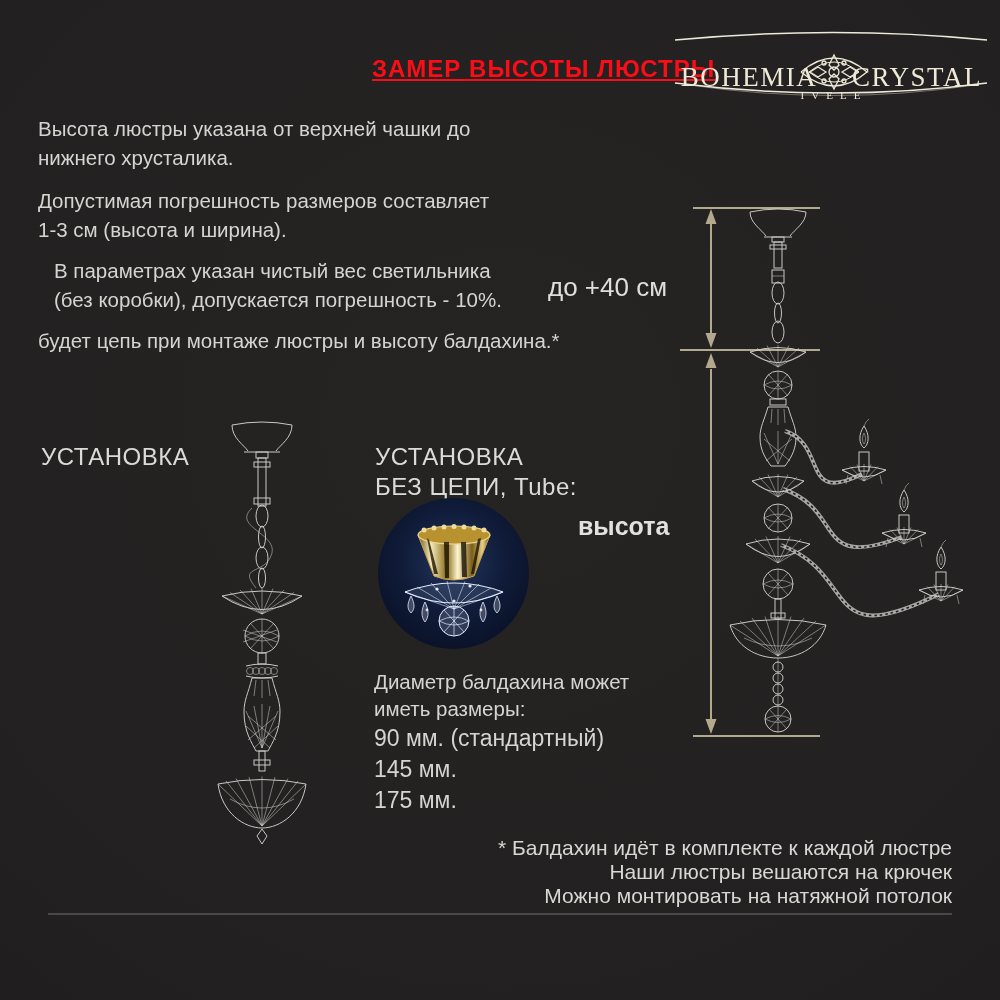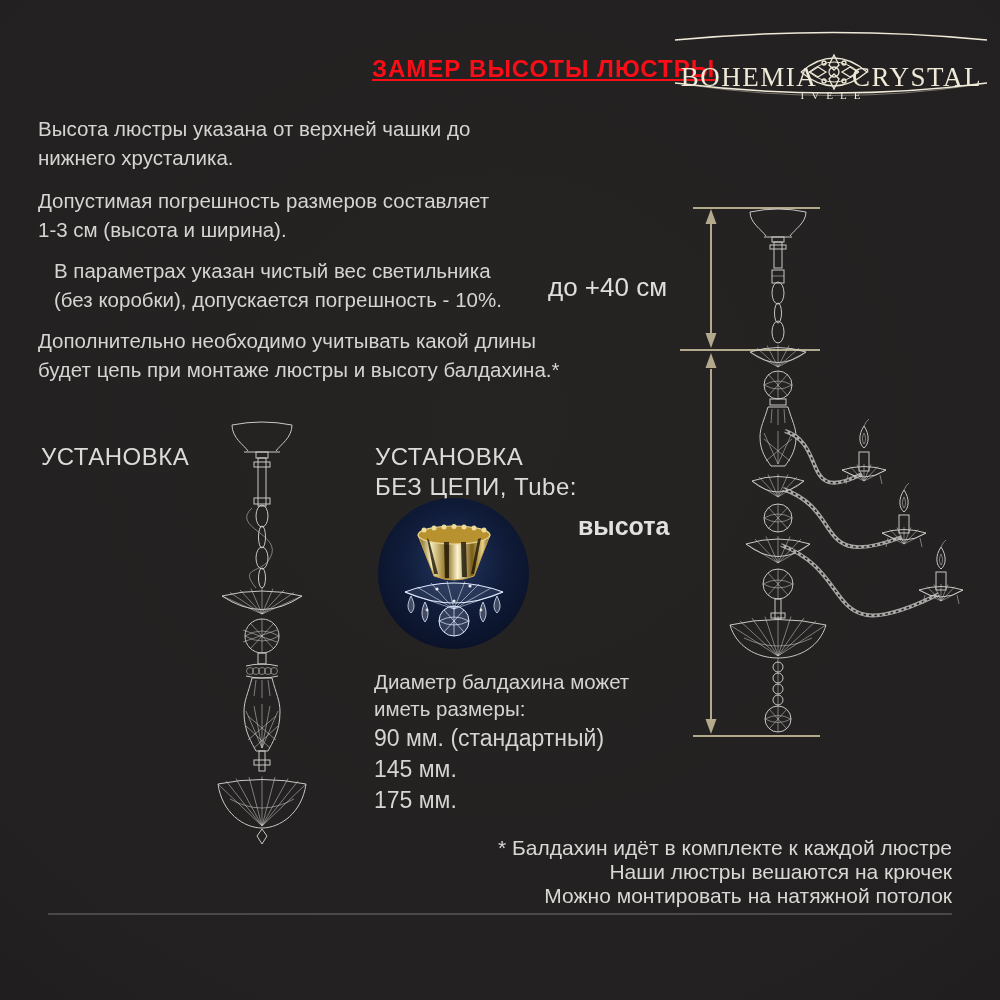--- a/index.html
+++ b/index.html
@@ -66,21 +66,20 @@
   </div>
   <div class="abs para" style="left:38px;top:186px;">
     <div>Допустимая погрешность размеров составляет</div>
     <div>1-3 см (высота и ширина).</div>
   </div>
   <div class="abs para" style="left:38px;top:256px;margin-left:16px;">
     <div>В параметрах указан чистый вес светильника</div>
     <div>(без коробки), допускается погрешность - 10%.</div>
   </div>
   <div class="abs para" style="left:38px;top:326px;">
-    <div>Дополнительно необходимо учитывать какой длины</div>
     <div>будет цепь при монтаже люстры и высоту балдахина.*</div>
   </div>
 
   <div class="abs heading" style="left:41px;top:442px;">
     <div>УСТАНОВКА</div>
   </div>
   <div class="abs heading" style="left:375px;top:442px;">
     <div>УСТАНОВКА</div>
     <div>БЕЗ ЦЕПИ, Tube:</div>
   </div>

